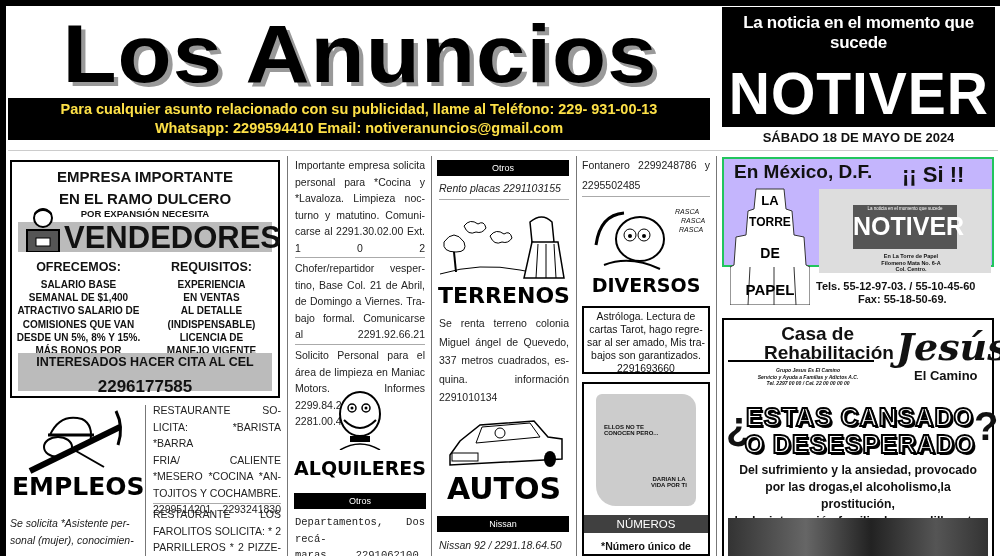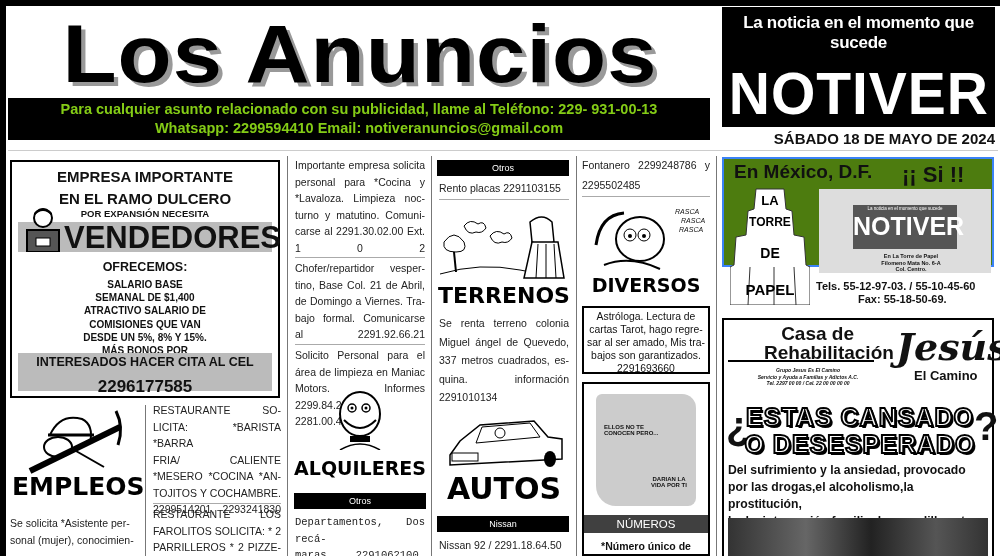--- a/index.html
+++ b/index.html
@@ -4,28 +4,28 @@
 <style>
   * { box-sizing: border-box; margin: 0; padding: 0; }
   html, body { width: 1000px; height: 556px; overflow: hidden; background: #fff; }
   body { font-family: "Liberation Sans", sans-serif; color: #111; position: relative; }
   .page { position: absolute; left: 0; top: 0; width: 1000px; height: 556px; border-left: 6px solid #000; border-top: 6px solid #000; background: #fff; }
 
   
   .masthead-title { position: absolute; left: 40px; top: 10px; width: 640px; text-align: center;
     font-family: "Liberation Sans", sans-serif; font-weight: 900; font-size: 82px; letter-spacing: 1px;
     color: #000; text-shadow: 4px 4px 0 #999; transform: scaleX(1.08); transform-origin: center; line-height: 88px; }
-  .contact-bar { position: absolute; left: 8px; top: 98px; width: 702px; height: 42px; background: #000; color: #84cc16;
+  .contact-bar { position: absolute; left: 8px; top: 98px; width: 702px; height: 42px; background: #000; color: #fde047;
     text-align: center; font-weight: bold; font-size: 14.5px; line-height: 19px; padding-top: 2px; }
   .contact-bar div { white-space: nowrap; }
 
   .notiver-box { position: absolute; left: 722px; top: 7px; width: 273px; height: 120px; background: #000; color: #fff; text-align: center; }
   .notiver-slogan { font-size: 17px; font-weight: bold; margin-top: 6px; letter-spacing: -0.3px; }
   .notiver-name { font-size: 60px; font-weight: 900; line-height: 66px; margin-top: 8px; letter-spacing: 1px; transform: scaleX(0.95); }
-  .date-line { position: absolute; left: 722px; top: 130px; width: 273px; text-align: right; font-weight: bold; font-size: 15px; }
+  .date-line { position: absolute; left: 722px; top: 130px; width: 273px; text-align: center; font-weight: bold; font-size: 13px; }
 
   
   .vrule { position: absolute; width: 1px; background: #777; }
   .hrule { position: absolute; height: 1px; background: #aaa; }
 
   
   .ad-vend { position: absolute; left: 10px; top: 160px; width: 270px; height: 238px; border: 2px solid #000; text-align: center; font-weight: bold; }
   .ad-vend .l1 { font-size: 15px; line-height: 15px; margin-top: 7px; }
   .ad-vend .l3 { font-size: 9.5px; margin-top: 2px; }
   .ad-vend .banner { margin: 3px 6px 0 6px; height: 30px; background: #bbb; position: relative; }
@@ -34,36 +34,36 @@
   .ad-vend .cols { display: flex; margin-top: 8px; }
   .ad-vend .cols > div { flex: 1; text-align: center; }
   .ad-vend .col-h { font-size: 12.5px; margin-bottom: 4px; }
   .ad-vend .col-l { font-size: 10px; line-height: 13.2px; }
   .ad-vend .cta { position: absolute; left: 6px; right: 6px; bottom: 5px; height: 38px; background: #bbb; }
   .ad-vend .cta .a { font-size: 12.5px; margin-top: 2px; }
   .ad-vend .cta .b { font-size: 17px; font-weight: 900; margin-top: 8px; }
 
   
   .clf { position: absolute; font-size: 10.5px; line-height: 16.5px; text-align: justify; text-align-last: justify; color: #222; }
-  .clf.last-left { text-align-last: left; }
+  .clf.last-left { text-align-last: left; font-style: italic; }
   .section-bar { position: absolute; background: #000; color: #fff; font-size: 9px; text-align: center; height: 16px; line-height: 16px; }
 
   
   .cartoon { position: absolute; }
   .cartoon-word { position: absolute; font-family: "DejaVu Sans", sans-serif; font-weight: 900; color: #000; letter-spacing: 0px; text-align: center; white-space: nowrap; }
 
   .astro { position: absolute; left: 582px; top: 306px; width: 128px; height: 68px; border: 2px solid #000; text-align: center; font-weight: normal; font-size: 10.4px; line-height: 13px; padding-top: 2px; }
 
   .emerg-box { position: absolute; left: 582px; top: 382px; width: 128px; height: 174px; border: 2px solid #000; }
   .emerg-img { position: absolute; left: 12px; top: 10px; width: 100px; height: 112px; background: #ccc; border-radius: 6px 14px 8px 20px; }
   .emerg-bar { position: absolute; left: 0; right: 0; top: 131px; height: 18px; background: #404040; color: #fff; font-size: 11.5px; text-align: center; line-height: 18px; }
   .emerg-txt { position: absolute; left: 0; right: 0; top: 156px; font-weight: bold; font-size: 10.5px; text-align: center; }
 
   
-  .ad-torre { position: absolute; left: 722px; top: 157px; width: 272px; height: 110px; border: 2px solid #3b82f6; background: #4d7c0f; }
+  .ad-torre { position: absolute; left: 722px; top: 157px; width: 272px; height: 110px; border: 2px solid #22c55e; background: #c4b5fd; }
   .ad-torre .head { position: absolute; left: 10px; top: 2px; font-size: 19px; font-weight: 900; white-space: nowrap; }
   .ad-torre .head2 { position: absolute; left: 178px; top: 3px; font-size: 22px; font-weight: 900; white-space: nowrap; }
   .tower { position: absolute; left: 6px; top: 28px; width: 80px; height: 118px; }
   .tower .lbl { position: absolute; width: 80px; text-align: center; font-weight: 900; color: #000; }
   .papers { position: absolute; left: 95px; top: 30px; width: 172px; height: 84px; background: #ddd; }
   .papers .mini-notiver { position: absolute; left: 34px; top: 16px; width: 104px; height: 44px; background: #555; color: #fff; text-align: center; }
   .papers .mini-notiver .s { font-size: 4.5px; margin-top: 1px; }
   .papers .mini-notiver .n { font-size: 25px; font-weight: 900; line-height: 30px; }
   .papers .addr { position: absolute; left: 40px; top: 64px; width: 104px; font-size: 5.5px; font-weight: bold; text-align: center; line-height: 6.5px; }
   .ad-torre .tels { position: absolute; left: 92px; top: 121px; font-size: 11px; font-weight: bold; white-space: nowrap; }
@@ -72,21 +72,21 @@
   
   .ad-rehab { position: absolute; left: 722px; top: 318px; width: 272px; height: 238px; border: 2px solid #000; border-bottom: none; background: #fff; }
   .ad-rehab .casa { position: absolute; left: 40px; top: 4px; width: 110px; text-align: right; font-size: 19px; font-weight: bold; line-height: 19px; }
   .ad-rehab .rehab-u { position: absolute; left: 4px; top: 40px; width: 146px; height: 2px; background: #000; }
   .ad-rehab .tiny { position: absolute; left: 4px; top: 47px; width: 160px; font-size: 5px; line-height: 6.5px; text-align: center; font-style: italic; font-weight: bold; }
   .ad-rehab .jesus { position: absolute; left: 172px; top: 4px; font-family: "DejaVu Serif", serif; font-size: 38px; font-weight: bold; font-style: italic; }
   .ad-rehab .camino { position: absolute; left: 190px; top: 48px; font-size: 13px; font-weight: bold; }
   .ad-rehab .big { position: absolute; left: 8px; width: 256px; text-align: center; font-weight: 900; color: #fff;
     -webkit-text-stroke: 2px #000; font-size: 25px; letter-spacing: 1px; white-space: nowrap; text-shadow: 2px 2px 0 #000; }
   .ad-rehab .q { position: absolute; font-size: 40px; font-weight: 900; top: 84px; }
-  .ad-rehab .body { position: absolute; left: 4px; right: 4px; top: 142px; text-align: left; font-weight: bold; font-size: 12.2px; line-height: 17px; }
+  .ad-rehab .body { position: absolute; left: 4px; right: 4px; top: 142px; text-align: center; font-weight: bold; font-size: 12.2px; line-height: 17px; }
   .ad-rehab .photo { position: absolute; left: 4px; right: 4px; top: 198px; bottom: 0; background: linear-gradient(90deg, #333 0%, #666 30%, #222 55%, #555 80%, #333 100%); }
 </style>
 </head>
 <body>
 
 <div class="page"></div>
 
 <div class="masthead-title">Los Anuncios</div>
 <div class="contact-bar">
   <div>Para cualquier asunto relacionado con su publicidad, llame al  Teléfono: 229- 931-00-13</div>
@@ -122,20 +122,30 @@
   <div class="cols">
     <div>
       <div class="col-h">OFRECEMOS:</div>
       <div class="col-l">SALARIO BASE</div>
       <div class="col-l">SEMANAL DE $1,400</div>
       <div class="col-l">ATRACTIVO SALARIO DE</div>
       <div class="col-l">COMISIONES QUE VAN</div>
       <div class="col-l">DESDE UN 5%, 8% Y 15%.</div>
       <div class="col-l">MÁS BONOS POR</div>
       <div class="col-l">PRODUCTIVIDAD.</div>
+    </div>
+    <div>
+      <div class="col-h">REQUISITOS:</div>
+      <div class="col-l">EXPERIENCIA</div>
+      <div class="col-l">EN VENTAS</div>
+      <div class="col-l">AL DETALLE</div>
+      <div class="col-l">(INDISPENSABLE)</div>
+      <div class="col-l">LICENCIA DE</div>
+      <div class="col-l">MANEJO VIGENTE</div>
+      <div class="col-l">DEL ESTADO.</div>
     </div>
   </div>
   <div class="cta">
     <div class="a">INTERESADOS HACER CITA AL CEL</div>
     <div class="b">2296177585</div>
   </div>
 </div>
 
 <svg class="cartoon" style="left:20px; top:405px; width:110px; height:70px;" viewBox="0 0 110 70">
   <path d="M30 30 Q40 8 62 14 Q74 20 70 38" fill="#fff" stroke="#000" stroke-width="2"></path>

